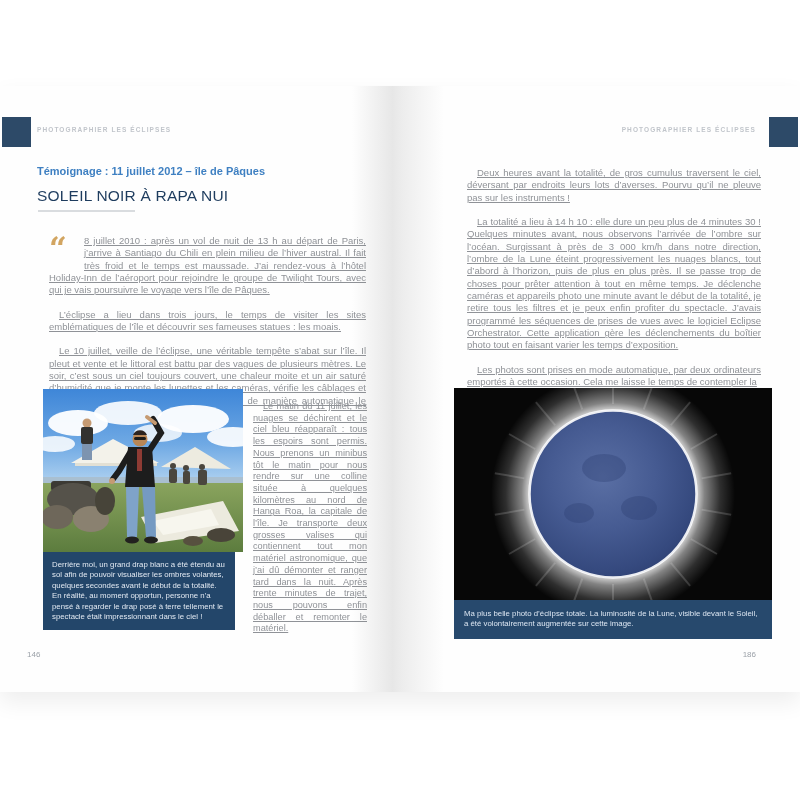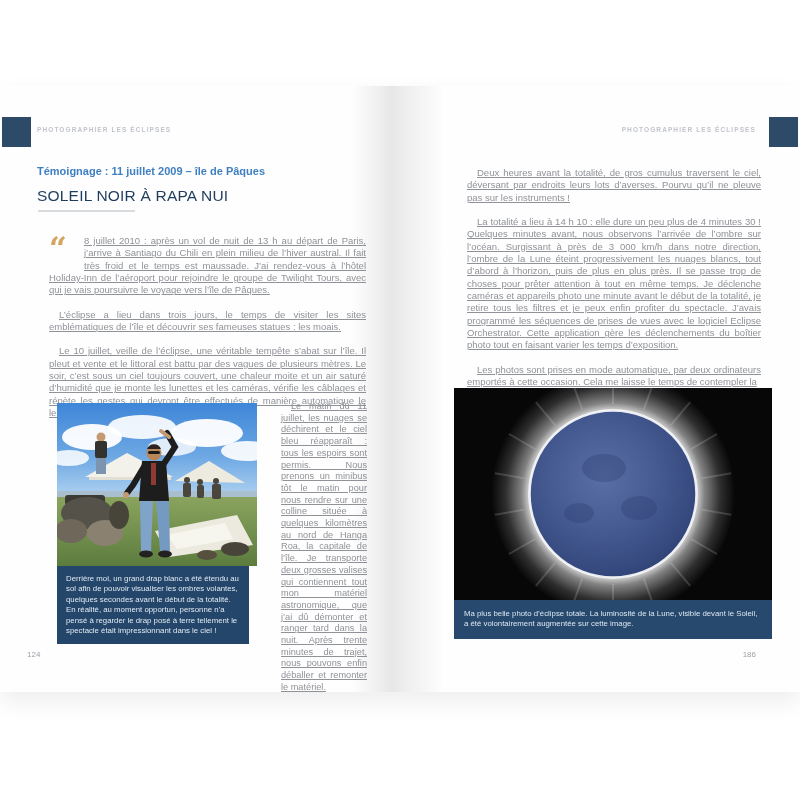--- a/index.html
+++ b/index.html
@@ -25,21 +25,21 @@
          color:#1e3c5e;letter-spacing:0.2px;}
   .rule{position:absolute;left:38px;top:124px;width:97px;height:2px;background:#d9dcdf;}
   .lp-text{position:absolute;left:37px;top:137px;width:341px;}
   .lp-text p,.rp-text p,.lp-col{font-size:9.5px;line-height:12.35px;color:#8f9297;
          text-align:justify;margin:12px;text-decoration:underline;}
   .indent{text-indent:10px;}
   .intro{text-indent:0;}
   .quote{float:left;width:35px;height:33px;font-family:"DejaVu Serif",serif;font-size:31px;
          line-height:29px;color:#d2a561;font-weight:bold;}
   .lp-cols{position:absolute;left:43px;top:303px;width:336px;display:flex;gap:6px;}
-  .lp-figure{width:192px;flex:none;margin:14px;}
+  .lp-figure{width:192px;flex:none;margin:0;}
   .photo-svg{display:block;width:200px;height:163px;}
   .caption-box{display:block;background:#23466a;color:#e2e9f2;font-size:7.8px;
          line-height:10.4px;padding:8px 9px;}
   .lp-col{flex:1;font-size:9.2px;line-height:11.7px;}
   .rp-text{position:absolute;left:55px;top:69px;width:318px;}
   .rp-figure{position:absolute;left:54px;top:302px;width:318px;margin:0;border-radius:22px;}
   .eclipse-svg{display:block;width:318px;height:212px;background:#070707;}
   .caption-bar{display:block;background:#27496d;color:#dce6f2;font-size:7.8px;
          line-height:10.4px;padding:9px 10px;}
   .pagenum{position:absolute;top:564px;font-size:8px;color:#9ba1a8;}
@@ -49,21 +49,21 @@
 </head>
 <body>
 
 <div class="canvas">
   <div class="spread">
     <div class="gutter"></div>
 
     <section class="page left">
       <div class="tab tab-left"></div>
       <div class="running-header rh-left">PHOTOGRAPHIER LES ÉCLIPSES</div>
-      <h3 class="kicker">Témoignage : 11 juillet 2009 – île de Pâques</h3>
+      <h3 class="kicker">Témoignage : 11 juillet 2012 – île de Pâques</h3>
       <h1 class="title">SOLEIL NOIR À RAPA NUI</h1>
       <div class="rule"></div>
 
       <div class="lp-text">
         <p class="intro"><span class="quote">“</span><span>8 juillet 2010 : après un vol de nuit de 13 h au départ de Paris, j’arrive à Santiago du Chili en plein milieu de l’hiver austral. Il fait très froid et le temps est maussade. J’ai rendez-vous à l’hôtel Holiday-Inn de l’aéroport pour rejoindre le groupe de Twilight Tours, avec qui je vais poursuivre le voyage vers l’île de Pâques.</span></p>
         <p class="indent">L’éclipse a lieu dans trois jours, le temps de visiter les sites emblématiques de l’île et découvrir ses fameuses statues : les moais.</p>
         <p class="indent">Le 10 juillet, veille de l’éclipse, une véritable tempête s’abat sur l’île. Il pleut et vente et le littoral est battu par des vagues de plusieurs mètres. Le soir, c’est sous un ciel toujours couvert, une chaleur moite et un air saturé d’humidité que je monte les lunettes et les caméras, vérifie les câblages et répète les gestes qui devront être effectués de manière automatique le lendemain.</p>
       </div>
 
       <div class="lp-cols">
@@ -132,21 +132,21 @@
               <path d="M99,98 h13 l1,50 h-10 z" fill="#759ac2"></path>
               <ellipse cx="89" cy="151" rx="7" ry="3.5" fill="#22211f"></ellipse>
               <ellipse cx="108" cy="151" rx="7" ry="3.5" fill="#22211f"></ellipse>
             </g>
           </svg>
           <figcaption class="caption-box">Derrière moi, un grand drap blanc a été étendu au sol afin de pouvoir visualiser les ombres volantes, quelques secondes avant le début de la totalité. En réalité, au moment opportun, personne n’a pensé à regarder le drap posé à terre tellement le spectacle était impressionnant dans le ciel !</figcaption>
         </figure>
         <p class="lp-col indent">Le matin du 11 juillet, les nuages se déchirent et le ciel bleu réapparaît : tous les espoirs sont permis. Nous prenons un minibus tôt le matin pour nous rendre sur une colline située à quelques kilomètres au nord de Hanga Roa, la capitale de l’île. Je transporte deux grosses valises qui contiennent tout mon matériel astronomique, que j’ai dû démonter et ranger tard dans la nuit. Après trente minutes de trajet, nous pouvons enfin déballer et remonter le matériel.</p>
       </div>
 
-      <div class="pagenum pn-left">124</div>
+      <div class="pagenum pn-left">146</div>
     </section>
 
     <section class="page right">
       <div class="tab tab-right"></div>
       <div class="running-header rh-right">PHOTOGRAPHIER LES ÉCLIPSES</div>
 
       <div class="rp-text">
         <p class="indent">Deux heures avant la totalité, de gros cumulus traversent le ciel, déversant par endroits leurs lots d’averses. Pourvu qu’il ne pleuve pas sur les instruments !</p>
         <p class="indent">La totalité a lieu à 14 h 10 : elle dure un peu plus de 4 minutes 30 ! Quelques minutes avant, nous observons l’arrivée de l’ombre sur l’océan. Surgissant à près de 3 000 km/h dans notre direction, l’ombre de la Lune éteint progressivement les nuages blancs, tout d’abord à l’horizon, puis de plus en plus près. Il se passe trop de choses pour prêter attention à tout en même temps. Je déclenche caméras et appareils photo une minute avant le début de la totalité, je retire tous les filtres et je peux enfin profiter du spectacle. J’avais programmé les séquences de prises de vues avec le logiciel Eclipse Orchestrator. Cette application gère les déclenchements du boîtier photo tout en faisant varier les temps d’exposition.</p>
         <p class="indent">Les photos sont prises en mode automatique, par deux ordinateurs emportés à cette occasion. Cela me laisse le temps de contempler la</p>

